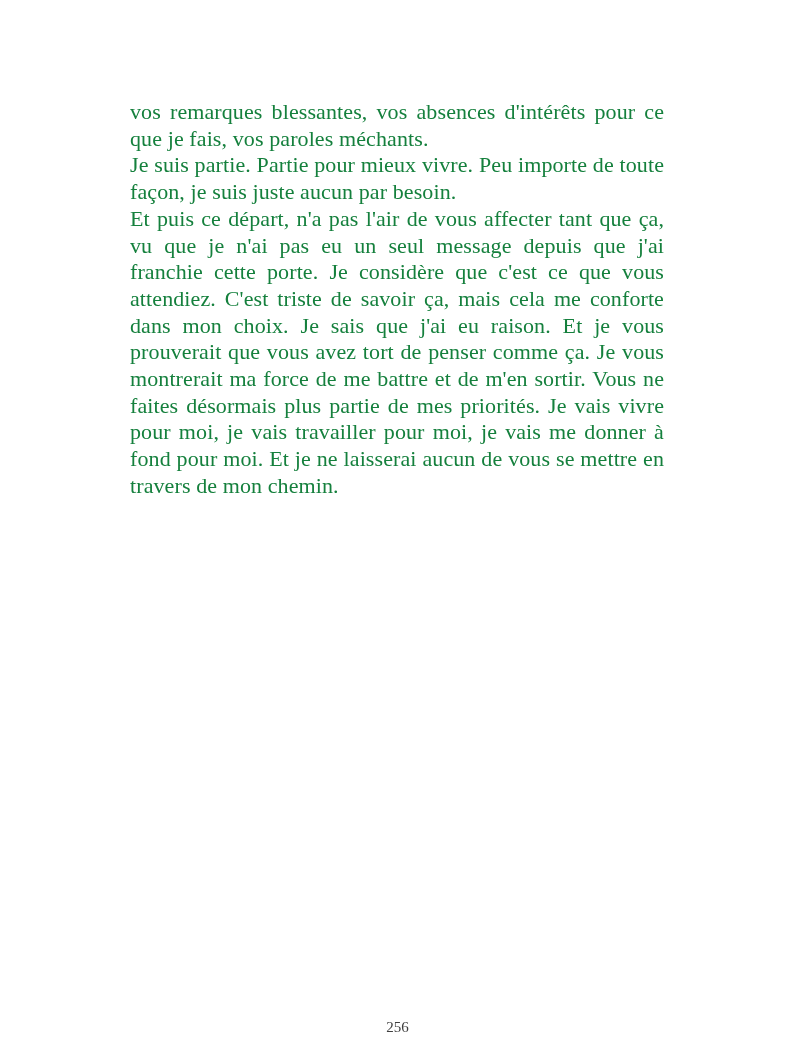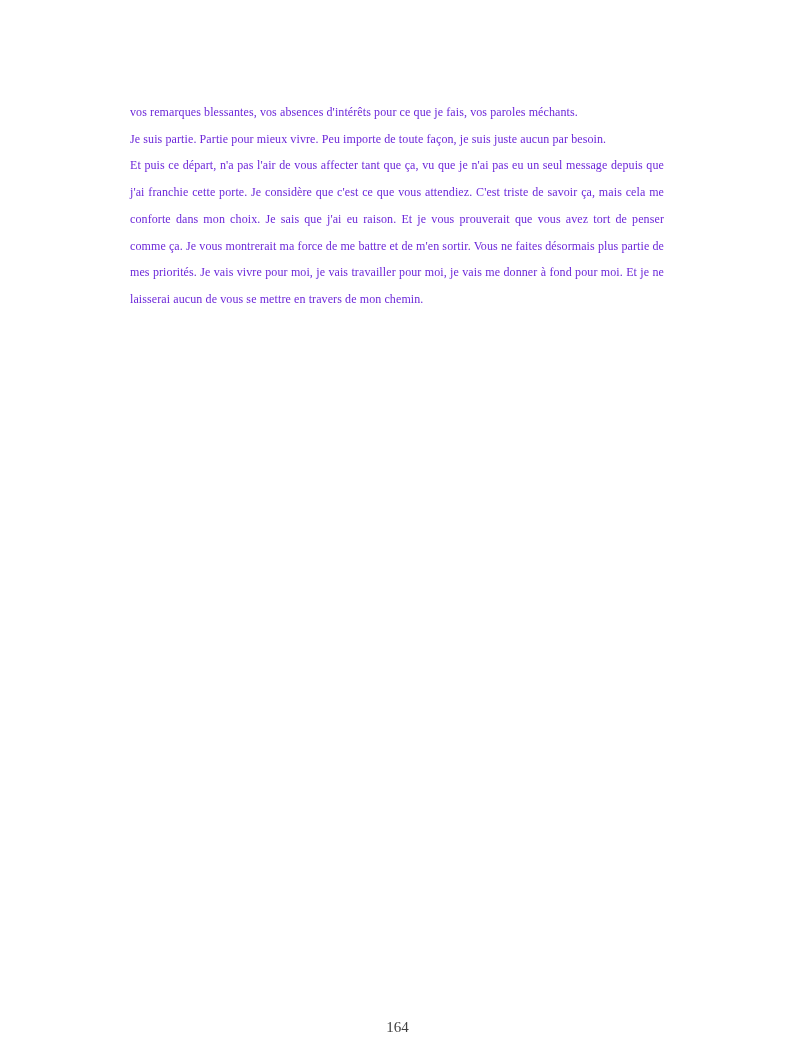--- a/index.html
+++ b/index.html
@@ -18,23 +18,23 @@
   .text-block {
     position: absolute;
     top: 99px;
     left: 130px;
     width: 534px;
   }
   .text-block p {
     margin: 0;
     padding: 0;
     text-align: justify;
-    font-size: 12px;
+    font-size: 22px;
     line-height: 26.7px;
-    color: #6d28d9;
+    color: #15803d;
     letter-spacing: 0.1px;
   }
   .page-number {
     position: absolute;
     left: 0;
     bottom: 27px;
     width: 100%;
     text-align: center;
     font-size: 15px;
     color: #3f3f3f;
@@ -42,14 +42,14 @@
 </style>
 </head>
 <body>
 
 <div class="page">
   <div class="text-block">
     <p>vos remarques blessantes, vos absences d'intérêts pour ce que je fais, vos paroles méchants.</p>
     <p>Je suis partie. Partie pour mieux vivre. Peu importe de toute façon, je suis juste aucun par besoin.</p>
     <p>Et puis ce départ, n'a pas l'air de vous affecter tant que ça, vu que je n'ai pas eu un seul message depuis que j'ai franchie cette porte. Je considère que c'est ce que vous attendiez. C'est triste de savoir ça, mais cela me conforte dans mon choix. Je sais que j'ai eu raison. Et je vous prouverait que vous avez tort de penser comme ça. Je vous montrerait ma force de me battre et de m'en sortir. Vous ne faites désormais plus partie de mes priorités. Je vais vivre pour moi, je vais travailler pour moi, je vais me donner à fond pour moi. Et je ne laisserai aucun de vous se mettre en travers de mon chemin.</p>
   </div>
-  <div class="page-number">164</div>
+  <div class="page-number">256</div>
 </div>
 
 </body></html>

